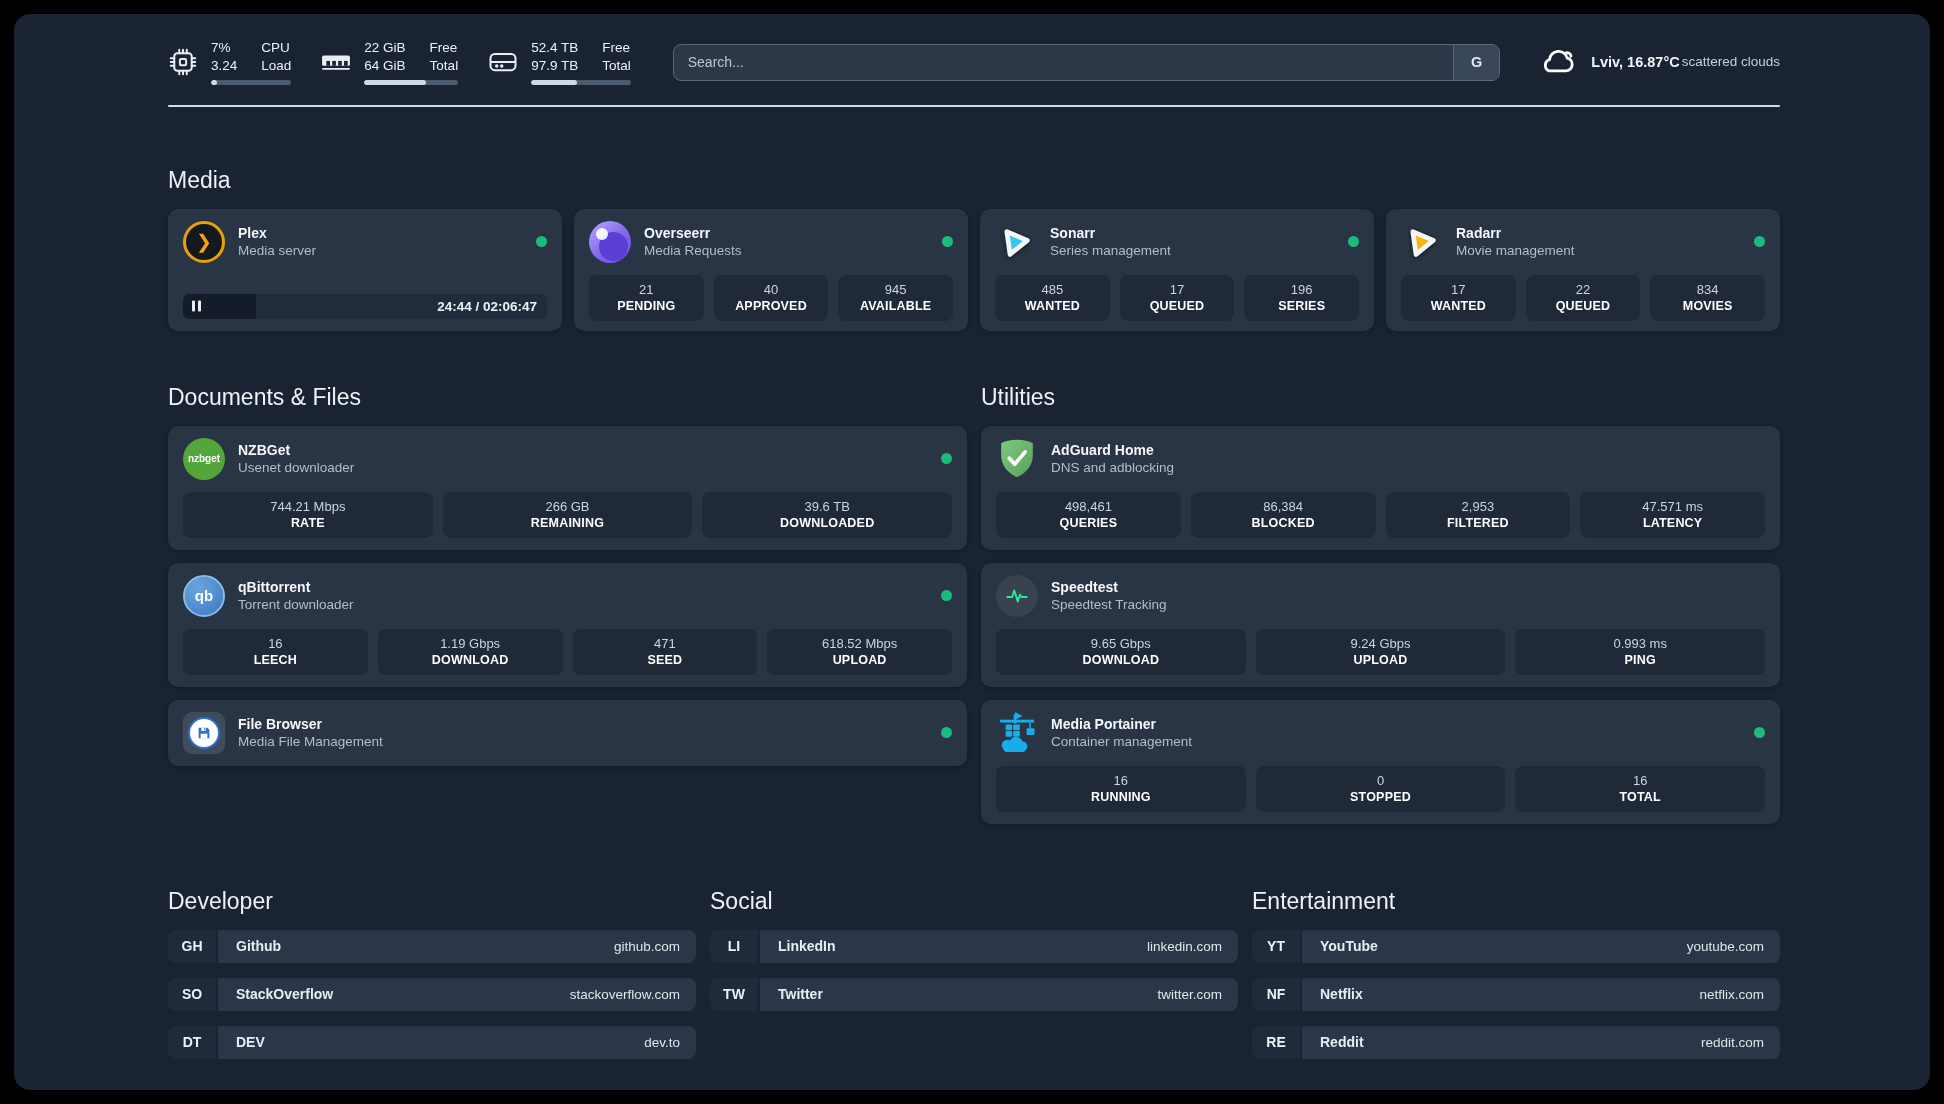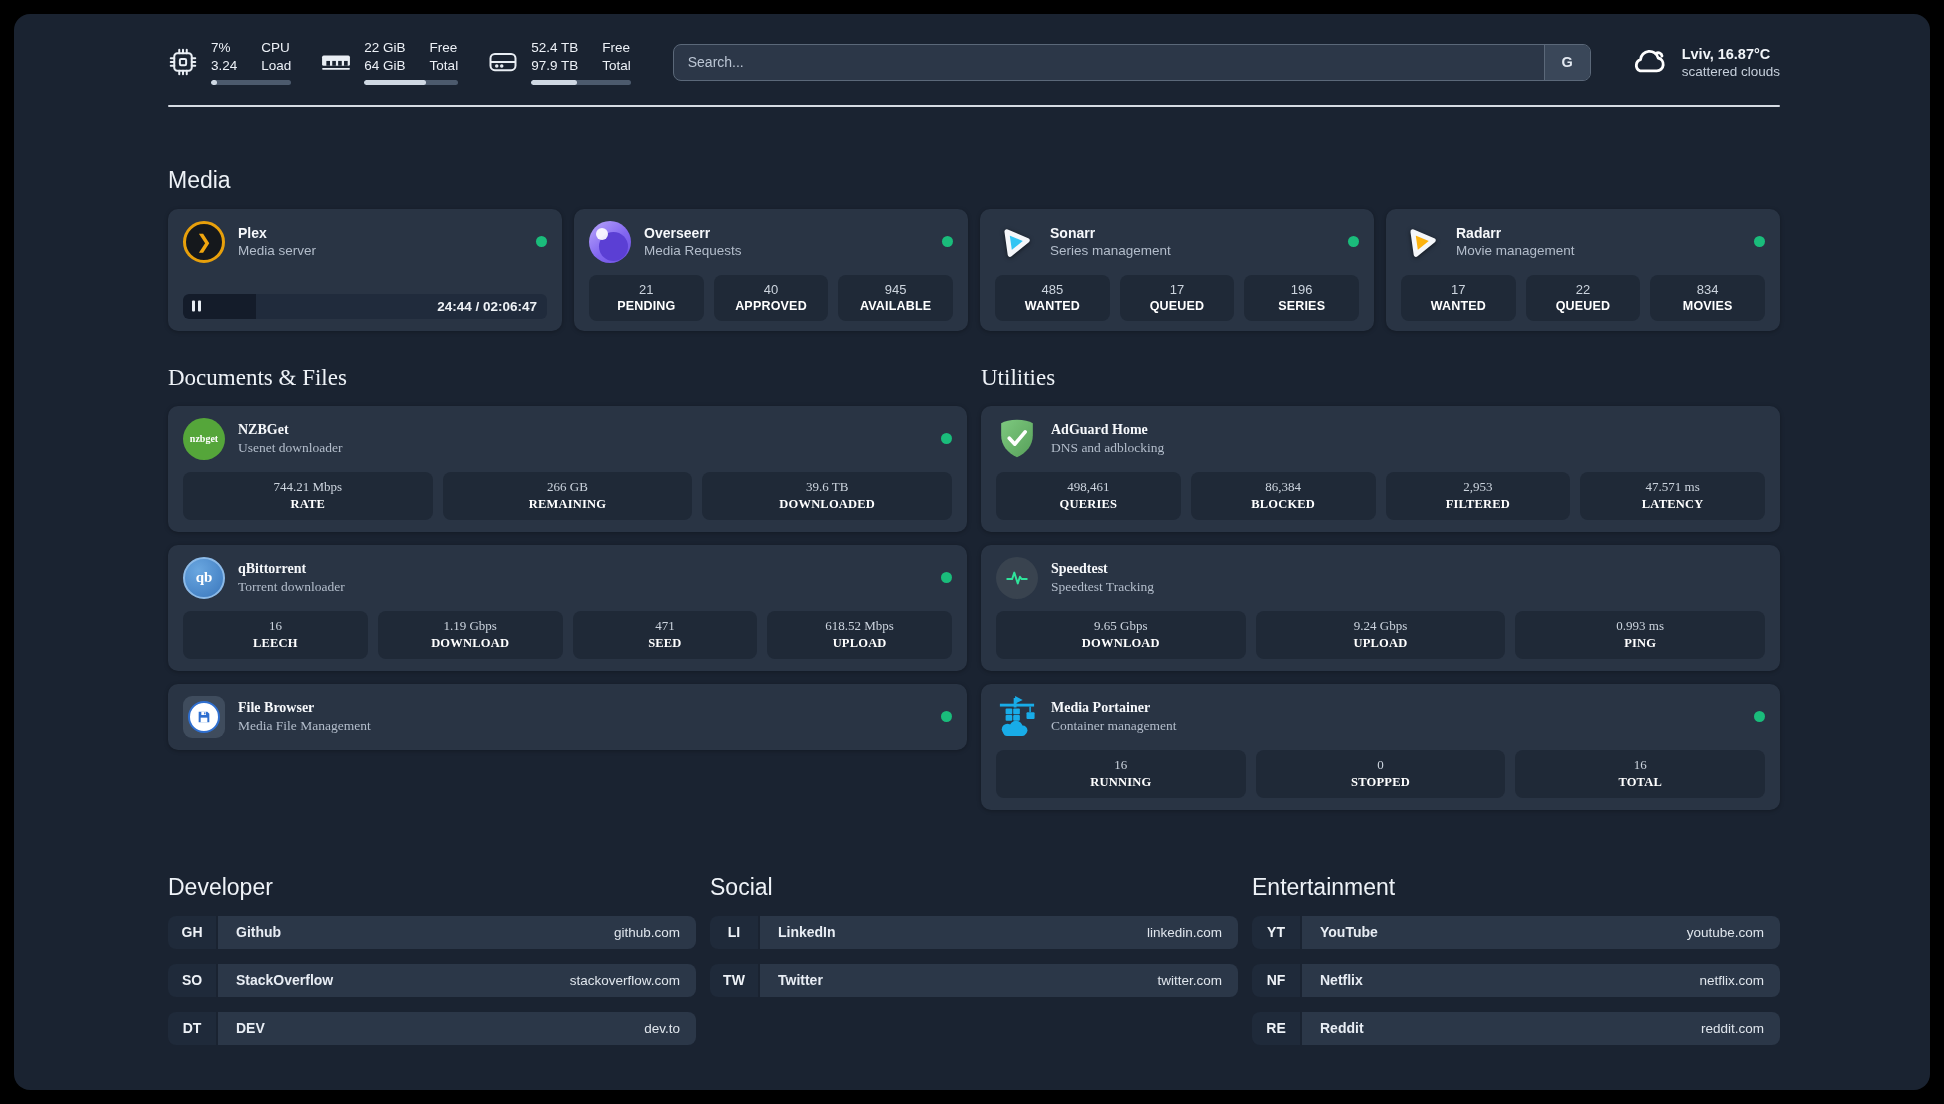--- a/index.html
+++ b/index.html
@@ -18,21 +18,21 @@
   .m-col.right { text-align:left; }
   .m-bar { margin-top:5px; height:5px; border-radius:3px; background:#4c5a6d; overflow:hidden; }
   .m-fill { height:100%; background:#cfd8e3; border-radius:3px; }
 
   .search-wrap { flex:1; margin:0 38px 0 42px; display:flex; align-items:stretch; height:37px; background:#2c3748; border:1.5px solid #5b6879; border-radius:8px; overflow:hidden; }
   .search-wrap input { flex:1; background:transparent; border:none; outline:none; padding:0 14px; font-size:14px; color:#e8edf4; font-family:inherit; }
   .search-wrap input::placeholder { color:#bcc6d4; }
   .engine-btn { width:46px; background:#3a4759; border:none; border-left:1.5px solid #5b6879; color:#e3e9f1; font-size:14.5px; font-weight:600; display:flex; align-items:center; justify-content:center; cursor:pointer; font-family:inherit; }
 
   .weather { display:flex; gap:13px; align-items:center; }
-  .weather-texts { display:flex; flex-direction:column; gap:2px; }
+  .weather-texts { display:flex; flex-direction:row; gap:2px; }
   .weather-loc { font-size:14.5px; font-weight:600; color:#f2f5f9; }
   .weather-cond { font-size:13.5px; color:#c6cfdb; }
 
   .divider { margin-top:20px; height:2px; background:#e6ebf2; opacity:.92; border-radius:2px; }
 
   
   .section-title { font-size:23px; font-weight:500; color:#eef2f7; margin-bottom:15px; }
   .media-section { margin-top:60px; }
   .row4 { display:flex; gap:12px; }
   .row4 .card { flex:1; height:122px; display:flex; flex-direction:column; justify-content:space-between; }
@@ -68,21 +68,21 @@
   
   .plex-row { margin-top:10px; height:25px; background:#1e2837; border-radius:6px; display:flex; align-items:center; justify-content:space-between; padding:0 10px; }
   .np-title { font-size:13.5px; font-weight:500; color:#f0f4f9; }
   .plex-player { margin-top:6px; height:25px; background:#202b3c; border-radius:6px; position:relative; overflow:hidden; }
   .plex-fill { position:absolute; left:0; top:0; bottom:0; background:#141c2a; border-radius:6px 0 0 6px; }
   .pause { position:absolute; left:9px; top:50%; transform:translateY(-50%); display:flex; gap:3px; }
   .pause i { display:block; width:3px; height:11px; background:#e8edf3; border-radius:1px; }
   .p-time { position:absolute; right:10px; top:50%; transform:translateY(-50%); font-size:13.5px; font-weight:600; color:#eef2f6; }
 
   
-  .two-col { display:grid; grid-template-columns:1fr 1fr; gap:14px; margin-top:34px;font-family:Liberation Serif, serif; }
+  .two-col { display:grid; grid-template-columns:1fr 1fr; gap:14px; margin-top:53px; }
   .col-cards { display:flex; flex-direction:column; gap:13px; }
 
   
   .bookmarks { display:grid; grid-template-columns:1fr 1fr 1fr; gap:14px; margin-top:64px; }
   .bm-row { display:flex; height:33px; margin-bottom:15px; gap:2px; cursor:pointer; }
   .bm-abbr { width:48px; flex:none; background:#1f2a3a; border-radius:8px 0 0 8px; display:flex; align-items:center; justify-content:center; font-size:14px; font-weight:600; color:#eef2f7; }
   .bm-bar { flex:1; background:#2b3748; border-radius:0 8px 8px 0; display:flex; align-items:center; justify-content:space-between; padding:0 16px 0 18px; }
   .bm-name { font-size:14px; font-weight:600; color:#e8edf4; }
   .bm-url { font-size:13.5px; font-weight:500; color:#dfe5ec; }
 </style>

